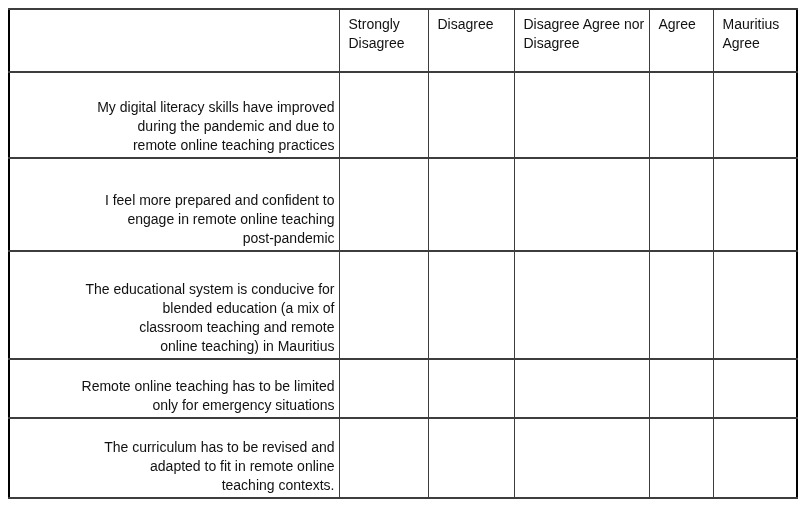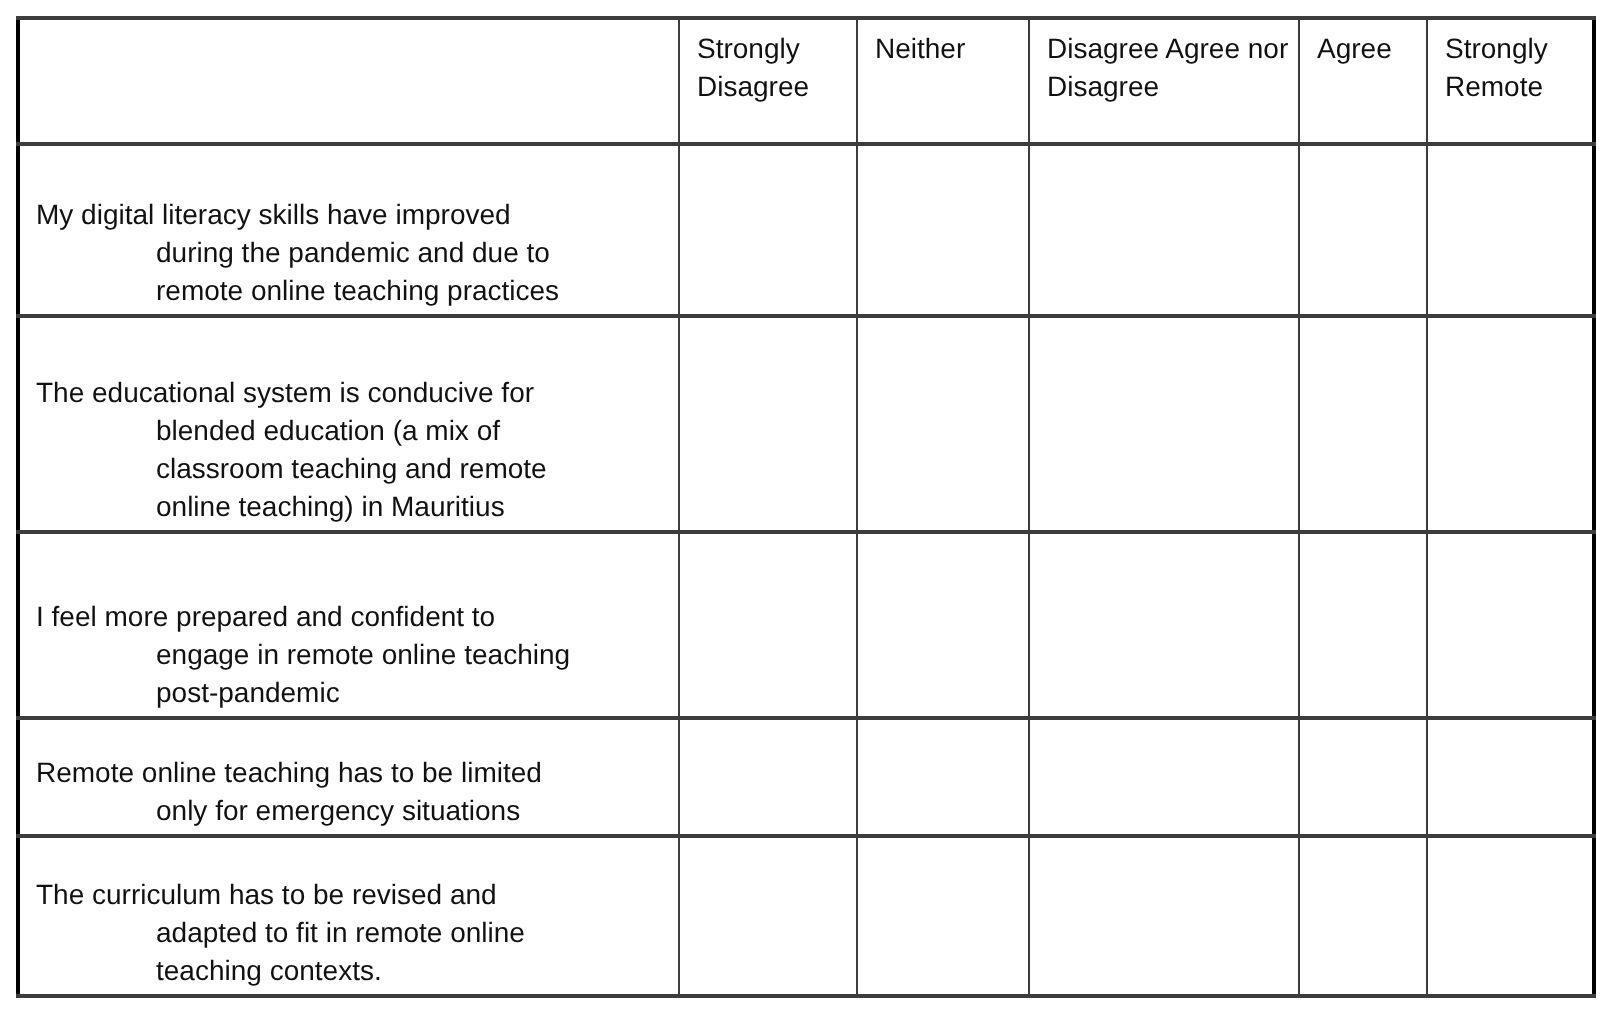--- a/index.html
+++ b/index.html
@@ -39,20 +39,21 @@
     vertical-align: top;
     text-align: left;
     font-weight: 400;
     font-size: 14px;
     line-height: 19px;
     padding: 5px 4px 18px 9px;
   }
   td.stmt-cell {
     vertical-align: bottom;
     padding: 0 4px 2px 8px;
+    text-align: right;
   }
   .stmt {
     white-space: pre-line;
     line-height: 19px;
     padding-left: 60px;
     text-indent: -60px;
   }
   td.rating-cell {
     
   }
@@ -67,58 +68,58 @@
       <col style="width:89px">
       <col style="width:86px">
       <col style="width:135px">
       <col style="width:64px">
       <col style="width:84px">
     </colgroup>
     <tbody>
       <tr style="height:48px">
         <th></th>
         <th>Strongly Disagree</th>
-        <th>Neither</th>
+        <th>Disagree</th>
         <th>Disagree Agree nor Disagree</th>
         <th>Agree</th>
-        <th>Strongly Remote</th>
+        <th>Mauritius Agree</th>
       </tr>
 
       <tr style="height:86px">
         <td class="stmt-cell">
           <div class="stmt">My digital literacy skills have improved
 during the pandemic and due to
 remote online teaching practices</div>
         </td>
         <td class="rating-cell"></td>
         <td class="rating-cell"></td>
         <td class="rating-cell"></td>
         <td class="rating-cell"></td>
         <td class="rating-cell"></td>
       </tr>
 
-      <tr style="height:108px">
+      <tr style="height:93px">
         <td class="stmt-cell">
-          <div class="stmt">The educational system is conducive for
-blended education (a mix of
-classroom teaching and remote
-online teaching) in Mauritius</div>
+          <div class="stmt">I feel more prepared and confident to
+engage in remote online teaching
+post-pandemic</div>
         </td>
         <td class="rating-cell"></td>
         <td class="rating-cell"></td>
         <td class="rating-cell"></td>
         <td class="rating-cell"></td>
         <td class="rating-cell"></td>
       </tr>
 
-      <tr style="height:93px">
+      <tr style="height:108px">
         <td class="stmt-cell">
-          <div class="stmt">I feel more prepared and confident to
-engage in remote online teaching
-post-pandemic</div>
+          <div class="stmt">The educational system is conducive for
+blended education (a mix of
+classroom teaching and remote
+online teaching) in Mauritius</div>
         </td>
         <td class="rating-cell"></td>
         <td class="rating-cell"></td>
         <td class="rating-cell"></td>
         <td class="rating-cell"></td>
         <td class="rating-cell"></td>
       </tr>
 
       <tr style="height:59px">
         <td class="stmt-cell">

